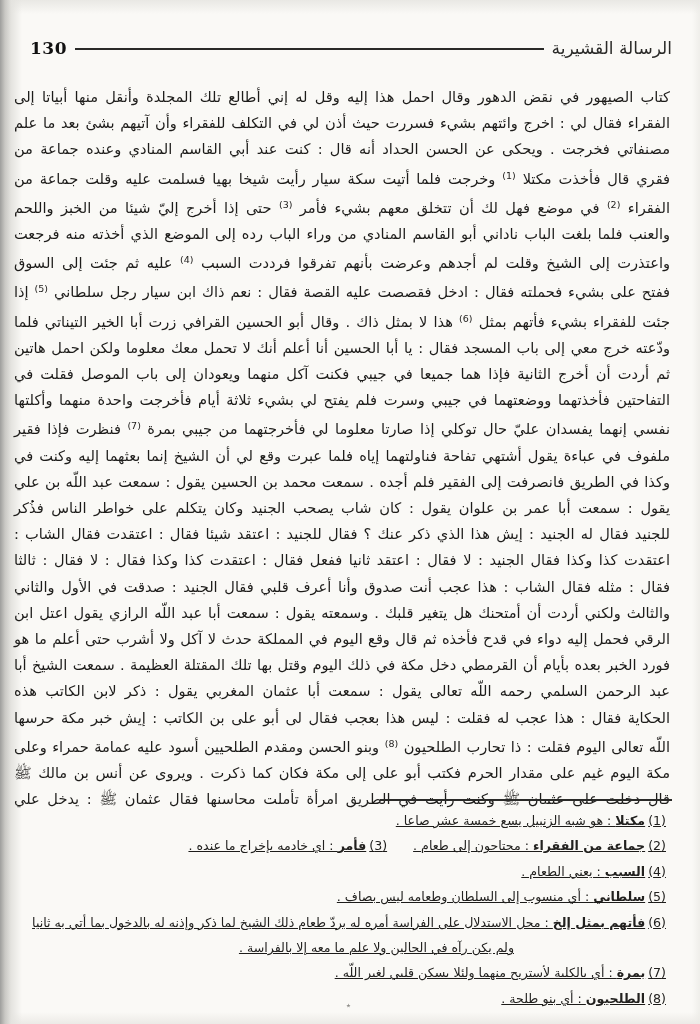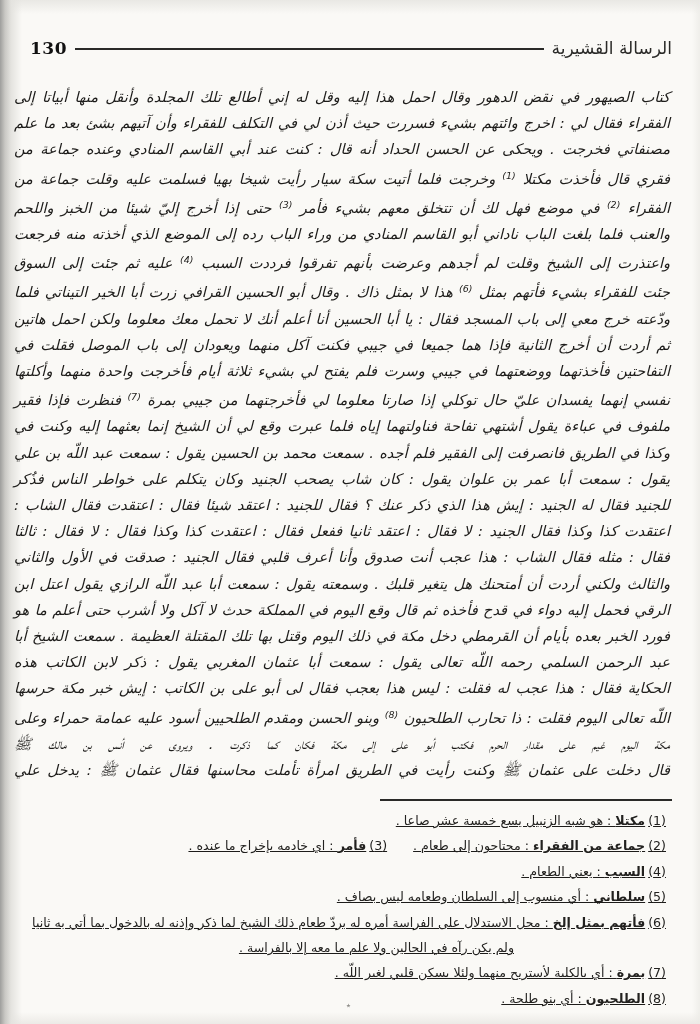--- a/index.html
+++ b/index.html
@@ -32,21 +32,20 @@
   .header-rule{
     flex:1;height:2px;background:#2a2a28;margin:2px 8px 0 8px;
   }
   .book-title{
     font-size:17px;color:#2a2a28;white-space:nowrap;
   }
   
   .body-text{
     position:absolute;top:84px;right:30px;left:14px;
     direction:rtl;
-    font-style:italic;
   }
   .bline{
     font-size:14.6px;line-height:26.2px;
     text-align:justify;text-align-last:justify;
     white-space:normal;color:#1d1c1a;
   }
   .bline sup{
     font-size:9.5px;vertical-align:5px;letter-spacing:-.5px;
   }
   
@@ -82,20 +81,21 @@
   </div>
 
   <div class="body-text" id="body-lines">
       <div class="bline">كتاب الصيهور في نقض الدهور وقال احمل هذا إليه وقل له إني أطالع تلك المجلدة وأنقل منها أبياتا إلى</div>
       <div class="bline">الفقراء فقال لي : اخرج وائتهم بشيء فسررت حيث أذن لي في التكلف للفقراء وأن آتيهم بشئ بعد ما علم</div>
       <div class="bline">مصنفاتي فخرجت . ويحكى عن الحسن الحداد أنه قال : كنت عند أبي القاسم المنادي وعنده جماعة من</div>
       <div class="bline">فقري قال فأخذت مكتلا <sup>(1)</sup> وخرجت فلما أتيت سكة سيار رأيت شيخا بهيا فسلمت عليه وقلت جماعة من</div>
       <div class="bline">الفقراء <sup>(2)</sup> في موضع فهل لك أن تتخلق معهم بشيء فأمر <sup>(3)</sup> حتى إذا أخرج إليّ شيئا من الخبز واللحم</div>
       <div class="bline">والعنب فلما بلغت الباب ناداني أبو القاسم المنادي من وراء الباب رده إلى الموضع الذي أخذته منه فرجعت</div>
       <div class="bline">واعتذرت إلى الشيخ وقلت لم أجدهم وعرضت بأنهم تفرقوا فرددت السبب <sup>(4)</sup> عليه ثم جئت إلى السوق</div>
+      <div class="bline">ففتح على بشيء فحملته فقال : ادخل فقصصت عليه القصة فقال : نعم ذاك ابن سيار رجل سلطاني <sup>(5)</sup> إذا</div>
       <div class="bline">جئت للفقراء بشيء فأتهم بمثل <sup>(6)</sup> هذا لا بمثل ذاك . وقال أبو الحسين القرافي زرت أبا الخير التيناتي فلما</div>
       <div class="bline">ودّعته خرج معي إلى باب المسجد فقال : يا أبا الحسين أنا أعلم أنك لا تحمل معك معلوما ولكن احمل هاتين</div>
       <div class="bline">ثم أردت أن أخرج الثانية فإذا هما جميعا في جيبي فكنت آكل منهما ويعودان إلى باب الموصل فقلت في</div>
       <div class="bline">التفاحتين فأخذتهما ووضعتهما في جيبي وسرت فلم يفتح لي بشيء ثلاثة أيام فأخرجت واحدة منهما وأكلتها</div>
       <div class="bline">نفسي إنهما يفسدان عليّ حال توكلي إذا صارتا معلوما لي فأخرجتهما من جيبي بمرة <sup>(7)</sup> فنظرت فإذا فقير</div>
       <div class="bline">ملفوف في عباءة يقول أشتهي تفاحة فناولتهما إياه فلما عبرت وقع لي أن الشيخ إنما بعثهما إليه وكنت في</div>
       <div class="bline">وكذا في الطريق فانصرفت إلى الفقير فلم أجده . سمعت محمد بن الحسين يقول : سمعت عبد اللّه بن علي</div>
       <div class="bline">يقول : سمعت أبا عمر بن علوان يقول : كان شاب يصحب الجنيد وكان يتكلم على خواطر الناس فذُكر</div>
       <div class="bline">للجنيد فقال له الجنيد : إيش هذا الذي ذكر عنك ؟ فقال للجنيد : اعتقد شيئا فقال : اعتقدت فقال الشاب :</div>
       <div class="bline">اعتقدت كذا وكذا فقال الجنيد : لا فقال : اعتقد ثانيا ففعل فقال : اعتقدت كذا وكذا فقال : لا فقال : ثالثا</div>

